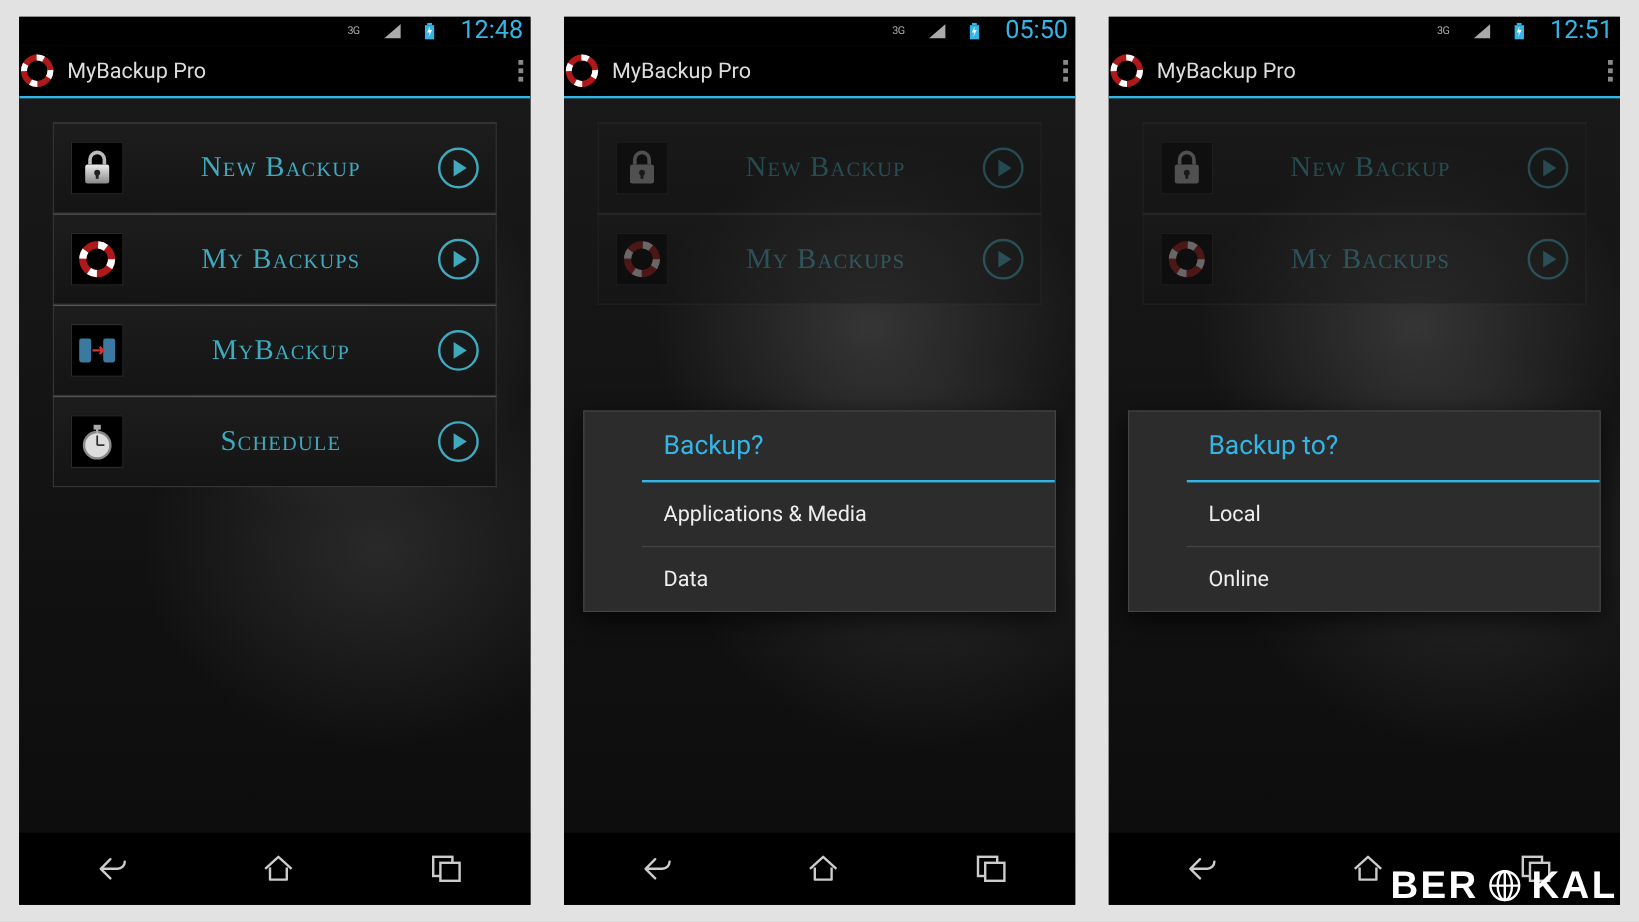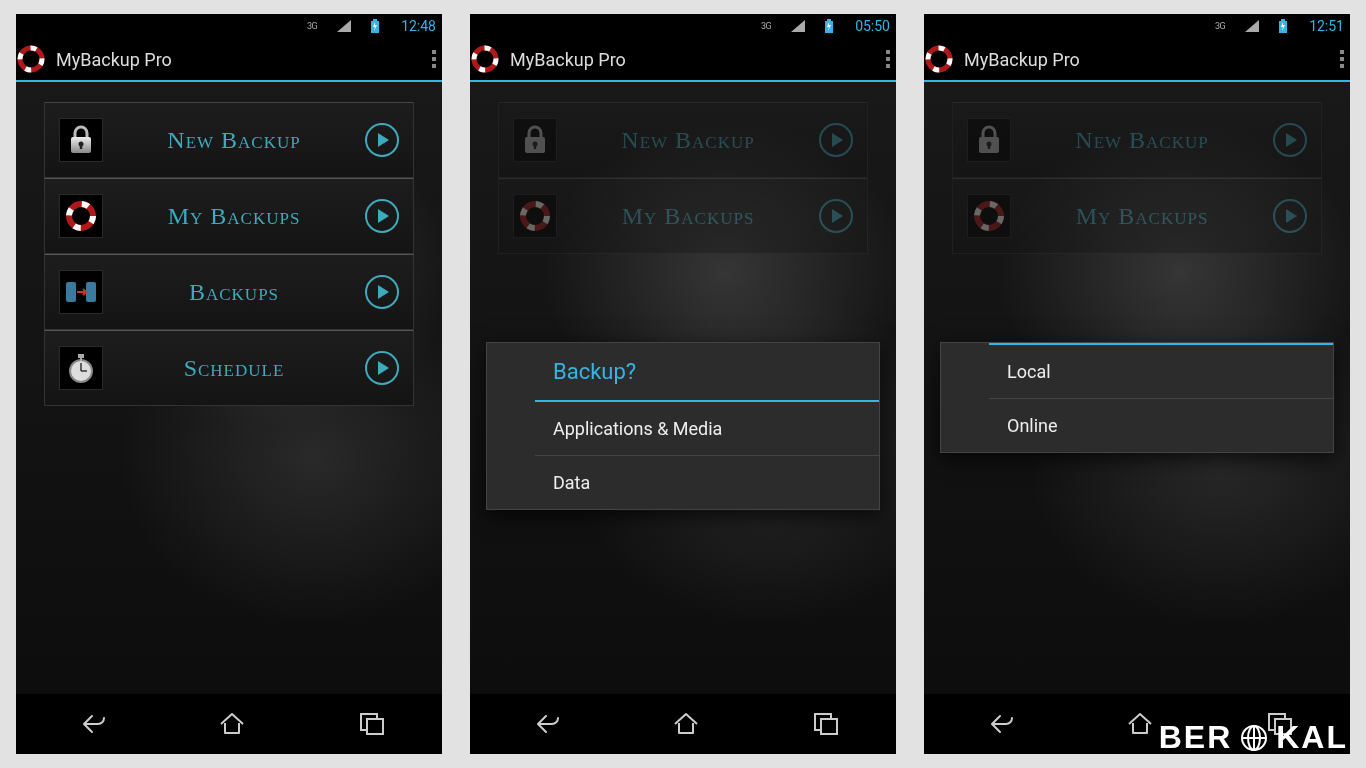--- a/index.html
+++ b/index.html
@@ -11,21 +11,21 @@
              radial-gradient(ellipse 280px 240px at 70% 60%, rgba(70,70,70,0.45) 0%, rgba(0,0,0,0) 70%),
              linear-gradient(#1a1a1a,#0c0c0c);
            overflow:hidden; }
   .phone1{ left:16px; }
   .phone2{ left:470px; }
   .phone3{ left:924px; }
 
   
   .status-bar{ height:24px; background:#000; display:flex; justify-content:flex-end; align-items:center; padding:0 6px; gap:20px; font-size:10px; color:#33b5e5; }
   .sb-3g{ font-size:9px; color:#aaa; letter-spacing:-0.5px; }
-  .sb-time{ font-size:14px; color:#33b5e5; margin-left:2px; }
+  .sb-time{ font-size:21px; color:#33b5e5; margin-left:2px; }
 
   
   .action-bar{ height:44px; background:#000; display:flex; align-items:center; padding:0 0; border-bottom:2px solid #33b5e5; }
   .app-icon{ width:30px; height:30px; display:flex; align-items:center; justify-content:center; margin-right:10px; }
   .app-title{ color:#ddd; font-size:18px; flex:1; }
   .overflow{ display:flex; flex-direction:column; gap:3px; padding:6px; }
   .overflow span{ width:4px; height:4px; background:#888; }
 
   .content{ position:relative; height:612px; }
   .dimmed .menu{ opacity:0.35; }
@@ -114,21 +114,21 @@
         <span class="play-circ"></span>
       </div>
       <div class="menu-item">
         <div class="menu-icon">
           <svg width="34" height="28" viewBox="0 0 34 28">
                 <rect x="2" y="4" width="10" height="20" rx="2" fill="#3a7aa0"></rect>
                 <rect x="22" y="4" width="10" height="20" rx="2" fill="#3a7aa0"></rect>
                 <path d="M13 14 h8 M19 11 l3 3 -3 3" stroke="#c33" stroke-width="2" fill="none"></path>
               </svg>
         </div>
-        <span class="menu-label">Backups</span>
+        <span class="menu-label">MyBackup</span>
         <span class="play-circ"></span>
       </div>
       <div class="menu-item">
         <div class="menu-icon">
           <svg width="30" height="32" viewBox="0 0 30 32">
                 <circle cx="15" cy="19" r="11" fill="#ddd" stroke="#888" stroke-width="2"></circle>
                 <rect x="12" y="2" width="6" height="4" fill="#aaa"></rect>
                 <rect x="14" y="5" width="2" height="4" fill="#aaa"></rect>
                 <line x1="15" y1="19" x2="15" y2="11" stroke="#333" stroke-width="1.5"></line>
                 <line x1="15" y1="19" x2="21" y2="19" stroke="#333" stroke-width="1.5"></line>
@@ -272,20 +272,21 @@
           <svg width="32" height="32" viewBox="0 0 32 32">
                 <circle cx="16" cy="16" r="12" fill="none" stroke="#b01919" stroke-width="6"></circle>
                 <circle cx="16" cy="16" r="12" fill="none" stroke="#fff" stroke-width="6" stroke-dasharray="7 12"></circle>
               </svg>
         </div>
         <span class="menu-label">My Backups</span>
         <span class="play-circ"></span>
       </div>
     </div>
     <div class="dialog">
+      <div class="dialog-title">Backup to?</div>
       <div class="dialog-div"></div>
       <div class="dialog-item">Local</div>
       <div class="dialog-item">Online</div>
     </div>
   </div>
   <div class="navbar">
     <svg width="34" height="28" viewBox="0 0 34 28">
           <path d="M12 14 L20 6 M12 14 L20 22 M14 14 h12 a6 6 0 0 0 6 -6" stroke="#ccc" stroke-width="2" fill="none" stroke-linecap="round"></path>
         </svg>
     <svg width="30" height="28" viewBox="0 0 30 28">

